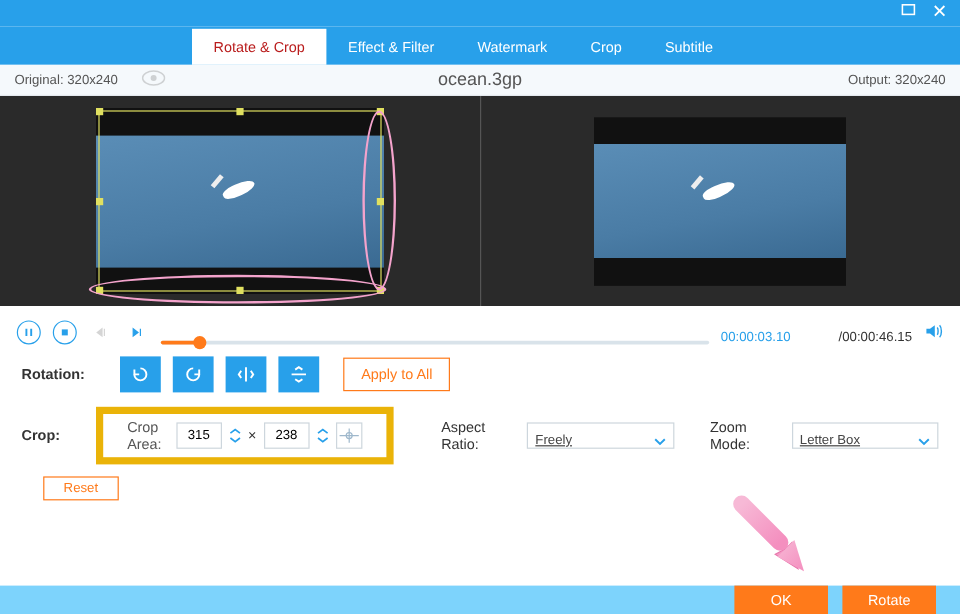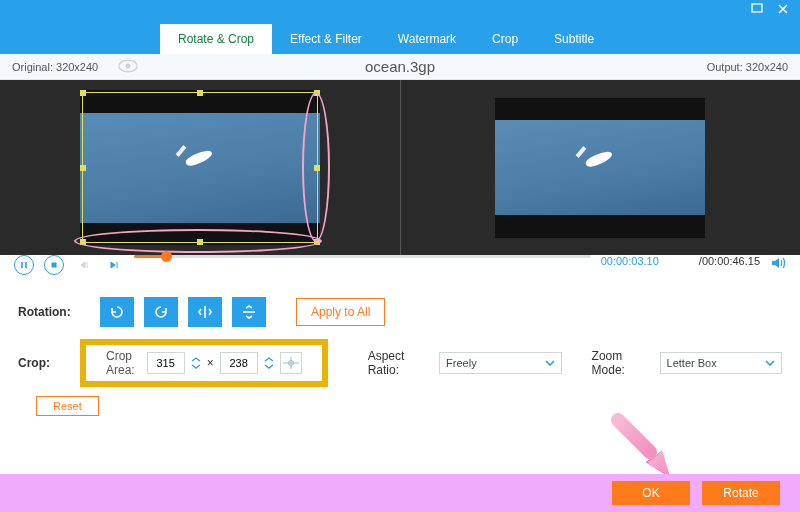--- a/index.html
+++ b/index.html
@@ -1,21 +1,21 @@
 <!DOCTYPE html>
 <html><head>
 <meta charset="utf-8">
 <style>
 * { margin: 0; padding: 0; box-sizing: border-box; font-family: -apple-system, "Segoe UI", Arial, sans-serif; }
 html, body { width: 800px; height: 512px; overflow: hidden; background: #fff; }
 .titlebar { height: 22px; background: #28a0ea; display: flex; justify-content: flex-end; align-items: center; padding-right: 10px; gap: 12px; }
 .titlebar svg { width: 14px; height: 14px; }
 .tabbar { height: 32px; background: #28a0ea; display: flex; align-items: flex-end; padding-left: 160px; }
 .tab { padding: 8px 18px; font-size: 12px; color: #fff; cursor: pointer; }
-.tab.active { background: #fff; color: #15803d; }
+.tab.active { background: #fff; color: #b91c1c; }
 .info-row { height: 26px; background: #f5f9fc; display: flex; align-items: center; justify-content: space-between; padding: 0 12px; font-size: 11px; color: #555; border-bottom: 1px solid #e4e9ee; }
 .info-left { display: flex; align-items: center; gap: 20px; }
 .eye { width: 20px; height: 14px; opacity: 0.35; }
 .filename { flex: 1; text-align: center; position: absolute; left: 0; right: 0; pointer-events: none; font-size: 15px; color: #555; }
 .preview-row { height: 175px; background: #2a2a2a; display: flex; }
 .pane { flex: 1; position: relative; display: flex; align-items: center; justify-content: center; }
 .pane:first-child { border-right: 1px solid #555; }
 .video-box { width: 240px; height: 155px; background: #111; position: relative; display: flex; flex-direction: column; }
 .black-bar { flex: 1; background: #111; }
 .video-img { height: 110px; background: linear-gradient(170deg, #5a8db6 0%, #4a7ca5 60%, #3a6a92 100%); position: relative; }
@@ -23,47 +23,47 @@
 .swimmer::before { content: ""; position: absolute; width: 28px; height: 10px; background: #fff; transform: rotate(-25deg); top: 10px; left: 10px; border-radius: 40% 60% 50% 50%; }
 .swimmer::after { content: ""; position: absolute; width: 12px; height: 4px; background: #eee; top: 6px; left: 0; transform: rotate(-50deg); }
 .crop-frame { position: absolute; inset: 2px; border: 1px solid #e0e060; pointer-events: none; }
 .handle { position: absolute; width: 6px; height: 6px; background: #e0e060; }
 .h-tl { top: -3px; left: -3px; } .h-tr { top: -3px; right: -3px; }
 .h-bl { bottom: -3px; left: -3px; } .h-br { bottom: -3px; right: -3px; }
 .h-tc { top: -3px; left: 50%; margin-left: -3px; } .h-bc { bottom: -3px; left: 50%; margin-left: -3px; }
 .h-ml { top: 50%; left: -3px; margin-top: -3px; } .h-mr { top: 50%; right: -3px; margin-top: -3px; }
 .anno-ellipse-v { position: absolute; right: -10px; top: 2px; width: 28px; height: 150px; border: 2px solid #f4a3cc; border-radius: 50%; pointer-events: none; }
 .anno-ellipse-h { position: absolute; bottom: -8px; left: -6px; width: 248px; height: 24px; border: 2px solid #f4a3cc; border-radius: 50%; pointer-events: none; }
-.playbar { height: 32px; display: flex; align-items: flex-start; padding: 0 14px; gap: 10px; font-size: 11px; }
+.playbar { height: 32px; display: flex; align-items: flex-end; padding: 0 14px; gap: 10px; font-size: 11px; }
 .pbtn { width: 20px; height: 20px; border: 1.5px solid #28a0ea; border-radius: 50%; display: flex; align-items: center; justify-content: center; cursor: pointer; }
 .pbtn.plain { border: none; }
 .pbtn svg { width: 10px; height: 10px; }
 .track { flex: 1; height: 3px; background: #d9e3ea; position: relative; border-radius: 2px; }
 .track-fill { position: absolute; left: 0; top: 0; bottom: 0; width: 7%; background: #ff7a1a; border-radius: 2px; }
 .track-thumb { position: absolute; left: 7%; top: -4px; width: 11px; height: 11px; background: #ff7a1a; border-radius: 50%; margin-left: -5px; }
 .time-cur { color: #28a0ea; }
 .time-total { color: #333; margin-left: 30px; }
 .vol-icon { width: 16px; height: 16px; }
 .controls { padding: 10px 18px; font-size: 12px; color: #333; }
 .row { display: flex; align-items: center; margin-bottom: 12px; gap: 10px; }
 .row-label { width: 72px; font-weight: bold; }
 .rot-btn { width: 34px; height: 30px; background: #28a0ea; display: flex; align-items: center; justify-content: center; cursor: pointer; }
 .rot-btn svg { width: 16px; height: 16px; }
-.apply-all { border: 1px solid #ff7a1a; color: #ff7a1a; padding: 6px 14px; font-size: 12px; background: #fff; cursor: pointer; margin-left: 20px; }
+.apply-all { border: 1px solid #ff7a1a; color: #ff7a1a; padding: 6px 14px; font-size: 12px; background: #fff; cursor: pointer; margin-left: 10px; }
 .crop-group { display: inline-flex; align-items: center; gap: 6px; border: 6px solid #eab308; padding: 4px 20px; margin-left: -10px; }
 .crop-label2 { font-size: 12px; color: #555; }
 .num-input { width: 38px; height: 22px; border: 1px solid #cdd6dd; font-size: 11px; text-align: center; }
 .spin { display: inline-flex; flex-direction: column; }
 .spin svg { width: 10px; height: 7px; cursor: pointer; }
 .center-icon { width: 28px; height: 22px; border: 1px solid #cdd6dd; display: flex; align-items: center; justify-content: center; }
 .reset { border: 1px solid #ff7a1a; color: #ff7a1a; padding: 3px 16px; font-size: 11px; background: #fff; cursor: pointer; margin-left: 18px; margin-top: -4px; }
 .sel-label { font-size: 12px; color: #333; margin-left: 30px; }
-.sel { display: inline-flex; align-items: center; border: 1px solid #cdd6dd; height: 22px; width: 140px; padding: 0 6px; font-size: 11px; color: #444; justify-content: space-between; cursor: pointer; }
+.sel { display: inline-flex; align-items: flex-end; border: 1px solid #cdd6dd; height: 22px; width: 140px; padding: 0 6px; font-size: 11px; color: #444; justify-content: space-between; cursor: pointer; text-decoration: underline; }
 .sel svg { width: 10px; height: 10px; }
-.footer { position: absolute; bottom: 0; left: 0; right: 0; height: 38px; background: #f0abfc; display: flex; justify-content: flex-end; align-items: center; padding-right: 20px; gap: 12px; }
+.footer { position: absolute; bottom: 0; left: 0; right: 0; height: 24px; background: #7dd3fc; display: flex; justify-content: flex-end; align-items: center; padding-right: 20px; gap: 12px; }
 .fbtn { width: 78px; height: 24px; background: #ff7a1a; color: #fff; border: none; font-size: 12px; cursor: pointer; }
 .arrow-anno { position: absolute; right: 120px; bottom: 30px; width: 70px; height: 70px; pointer-events: none; }
 </style>
 </head>
 <body>
 
 <div class="titlebar">
   <span><svg viewBox="0 0 14 14">
         <rect x="2" y="2" width="10" height="8" fill="none" stroke="#fff" stroke-width="1.3"></rect>
       </svg></span>

